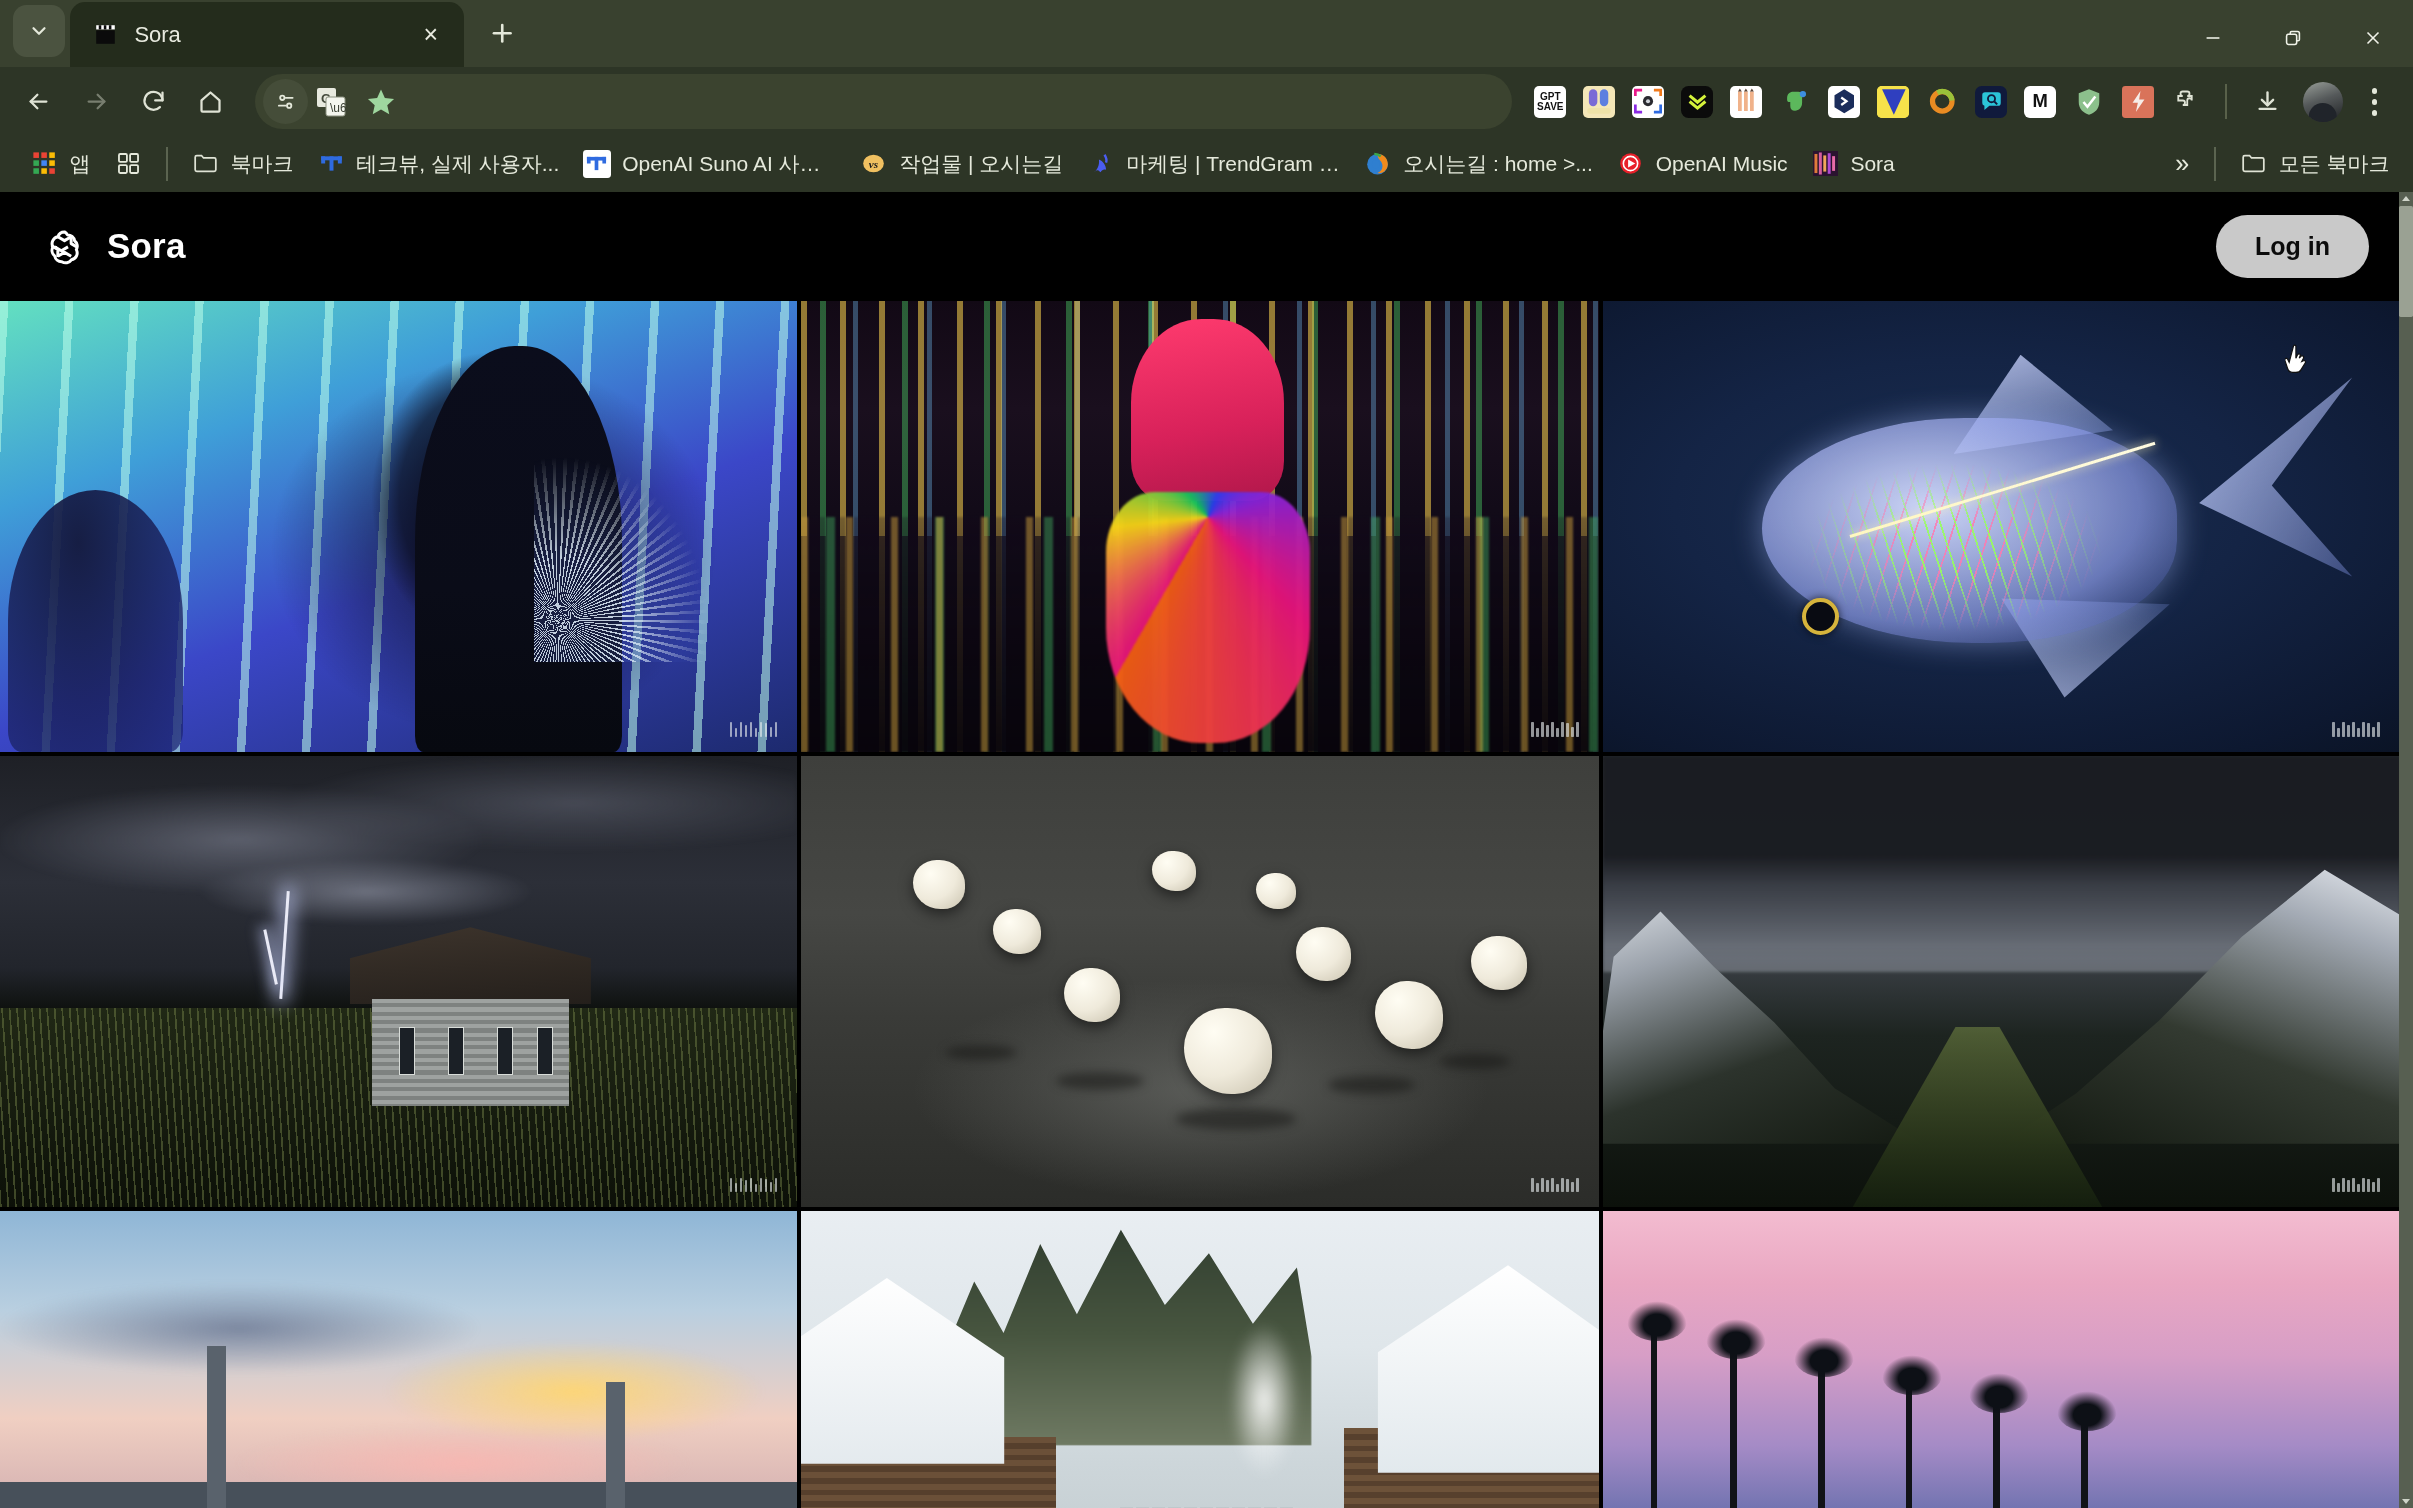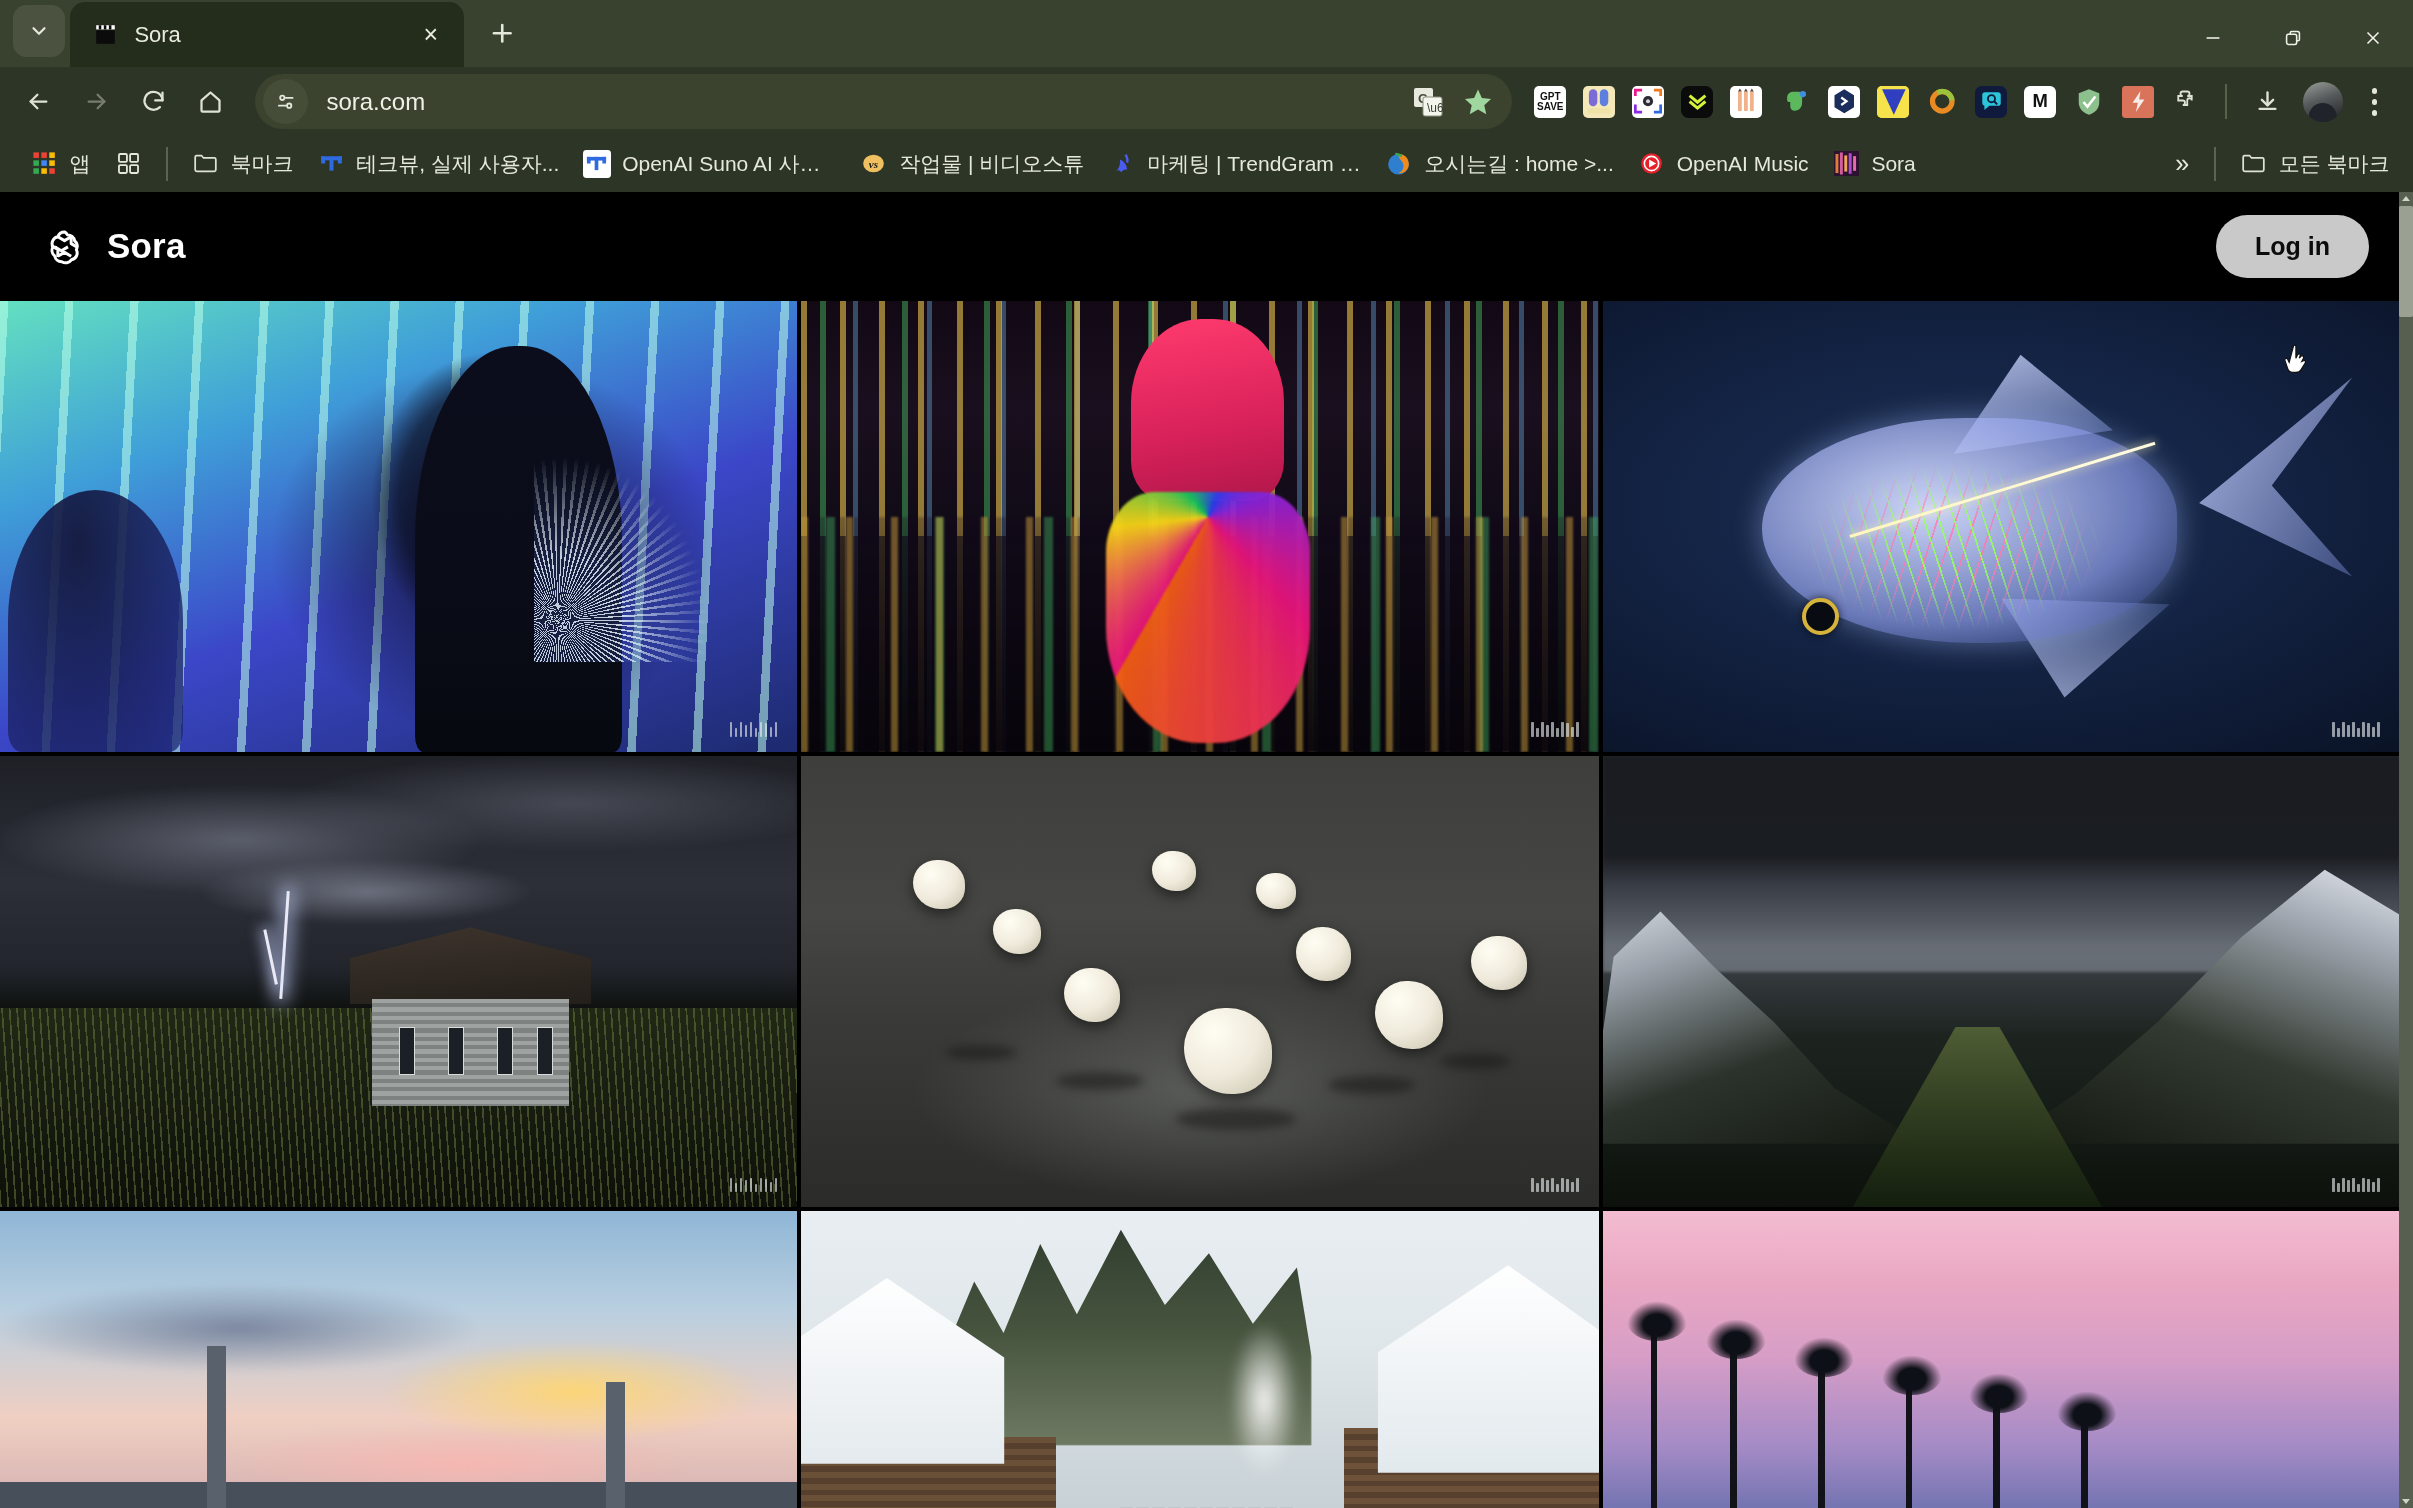--- a/index.html
+++ b/index.html
@@ -613,21 +613,20 @@
 
     <div class="omnibox">
       <div class="omnibox-lead">
         <svg viewBox="0 0 24 24" fill="none" stroke="#e4e8da" stroke-width="1.9" stroke-linecap="round">
           <circle cx="8.5" cy="8" r="2.2"></circle>
             <line x1="12" y1="8" x2="19" y2="8"></line>
           <circle cx="15.5" cy="16" r="2.2"></circle>
             <line x1="5" y1="16" x2="12" y2="16"></line>
         </svg>
       </div>
-      <span class="omnibox-url" title="Search Google or type a URL">sora.com</span>
 
       <div class="omnibox-actions">
         <div class="obi">
           <svg viewBox="0 0 34 34" width="34" height="34">
             <rect x="3" y="3" width="19" height="19" rx="2" fill="#e8eadf"></rect>
             <text x="7" y="18" font-size="13" font-family="Liberation Sans, sans-serif" fill="#444a3c" font-weight="bold">G</text>
             <rect x="12" y="12" width="19" height="19" rx="2" fill="#f4f6ee" stroke="#8b9180"></rect>
             <text x="16" y="27" font-size="12" font-family="Liberation Sans, sans-serif" fill="#3a4033">\u6587</text>
           </svg>
         </div>
@@ -841,21 +840,21 @@
       <span class="bm-label">OpenAI Suno AI 사용...</span>
     </div>
 
     <div class="bm">
       <span class="bm-ico">
         <svg viewBox="0 0 34 34" width="27" height="27">
           <ellipse cx="17" cy="17" rx="13" ry="11" fill="#f0c060"></ellipse>
           <text x="17" y="23" font-size="14" font-weight="bold" font-style="italic" text-anchor="middle" font-family="Liberation Serif, serif" fill="#1b1b1b">vs</text>
         </svg>
       </span>
-      <span class="bm-label">작업물 | 비디오스튜</span>
+      <span class="bm-label">작업물 | 오시는길</span>
     </div>
 
     <div class="bm">
       <span class="bm-ico">
         <svg viewBox="0 0 34 34" width="27" height="27">
           <path d="M9 28c4-3 7-9 6-16 5 2 9 7 9 13-3-1-5 0-7 3-3-4-6-3-8 0z" fill="#4a5cf0"></path>
           <path d="M22 6c2 3 3 7 2 10" stroke="#4a5cf0" stroke-width="3" fill="none"></path>
         </svg>
       </span>
       <span class="bm-label">마케팅 | TrendGram |...</span>

